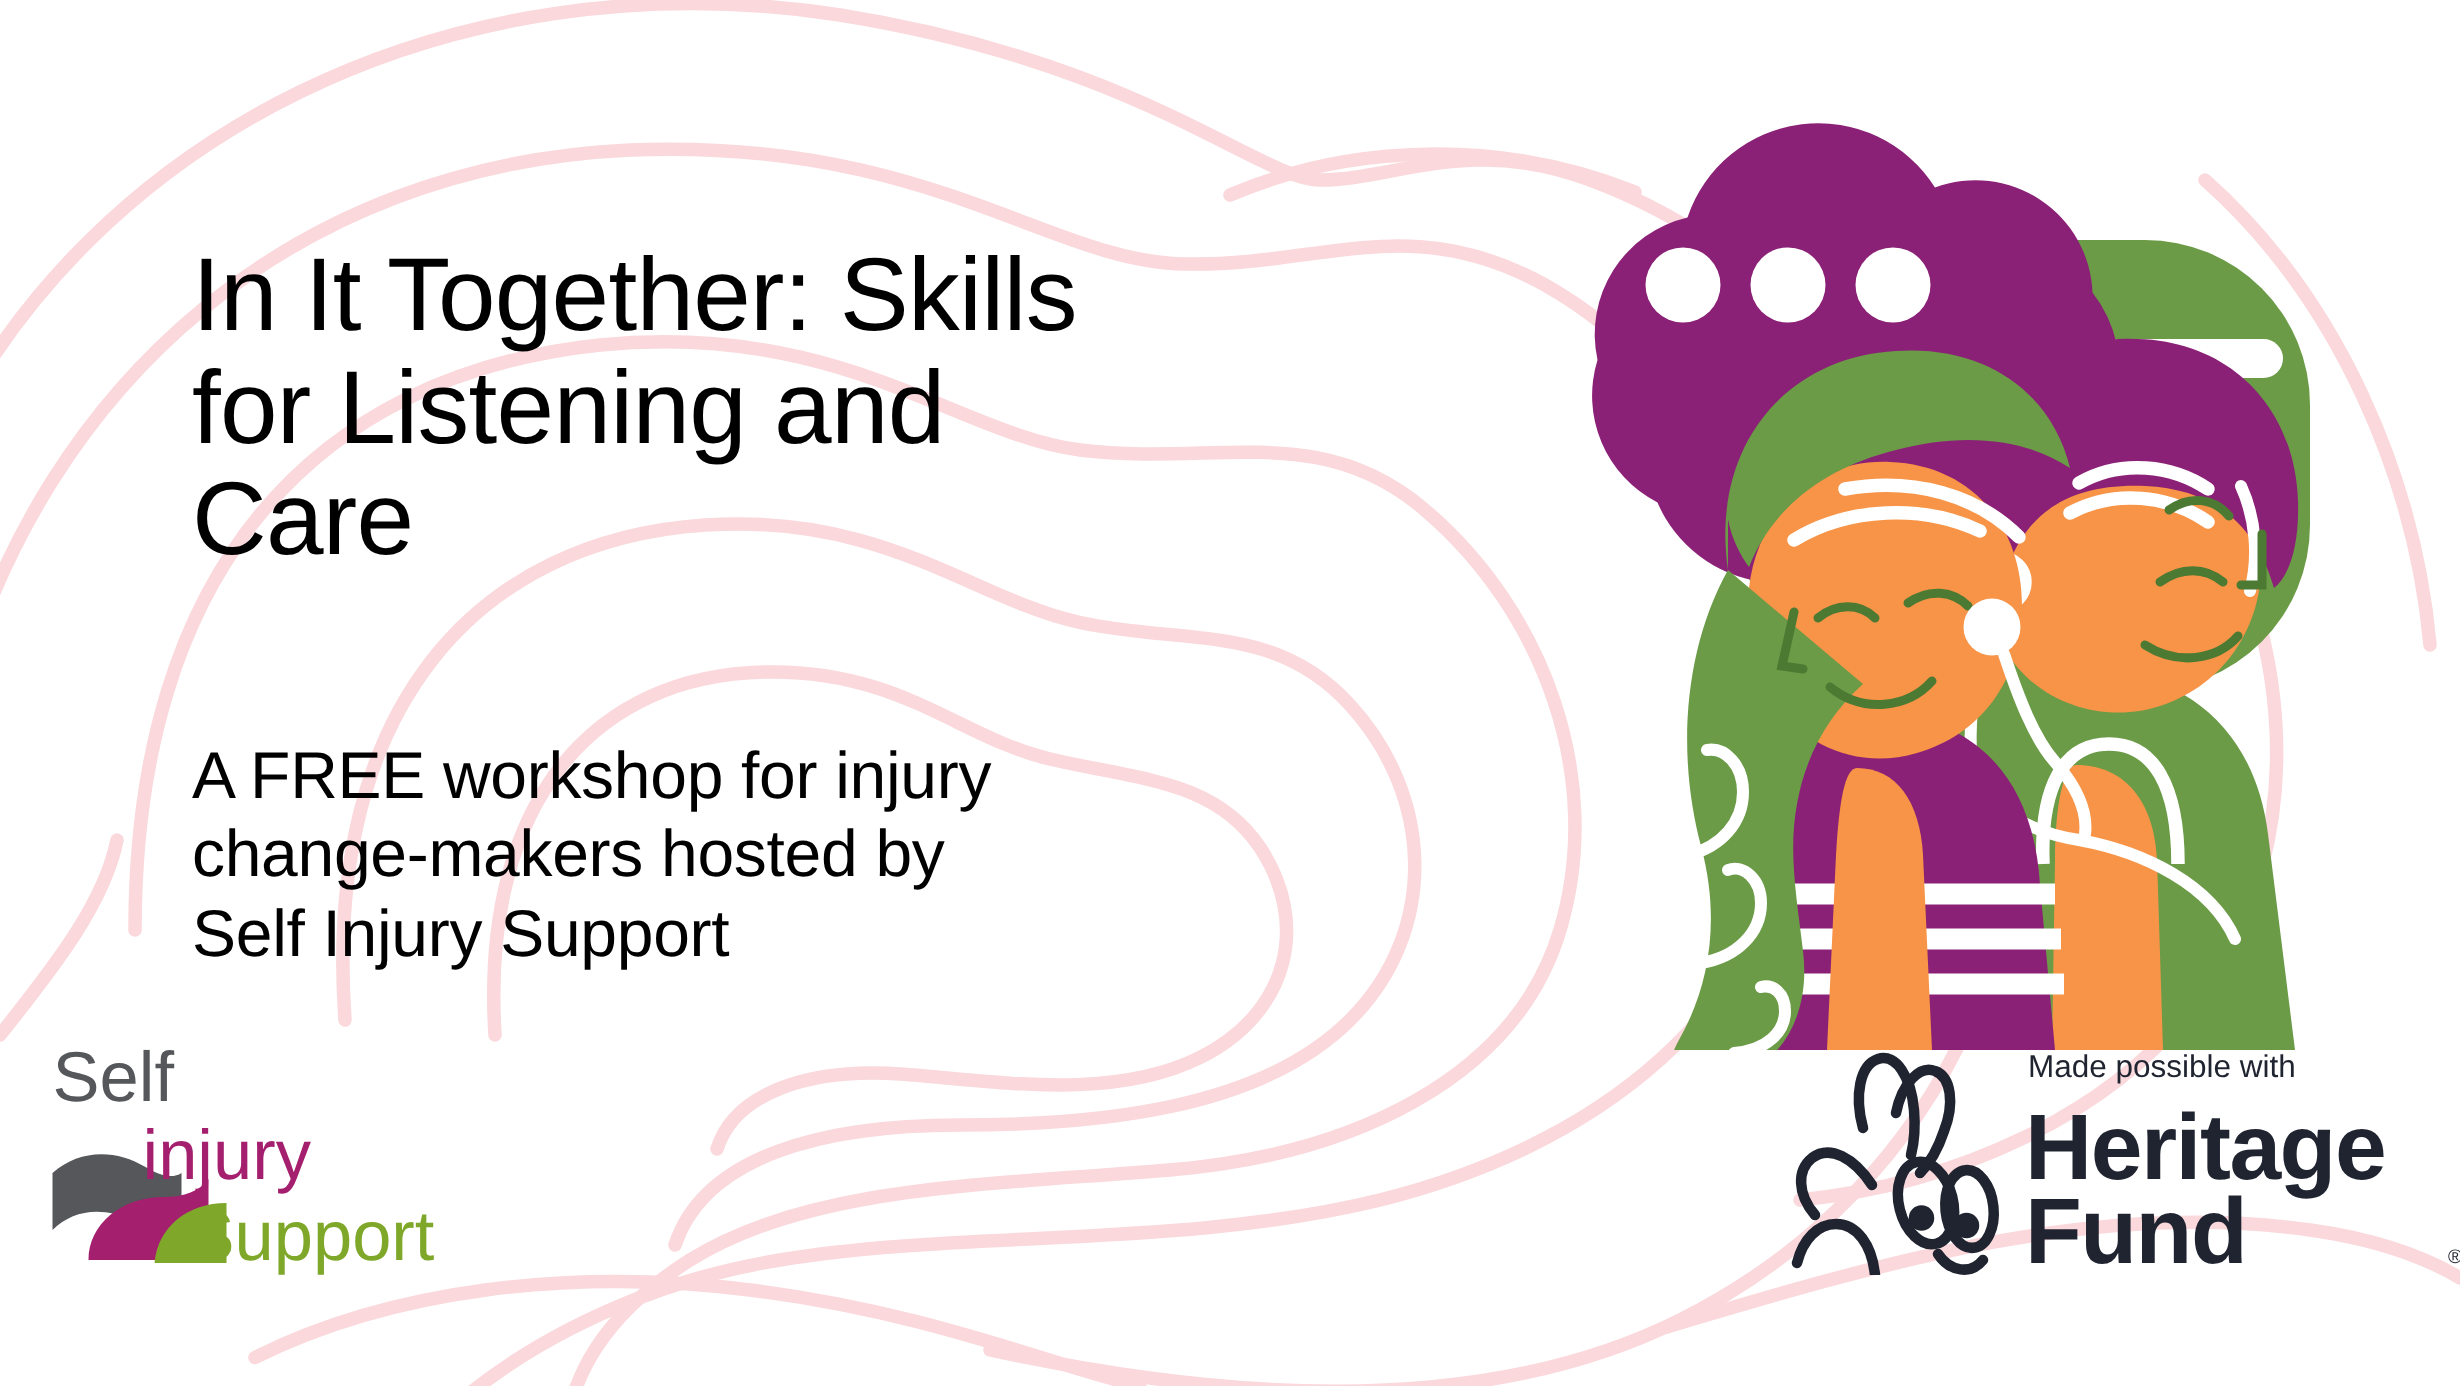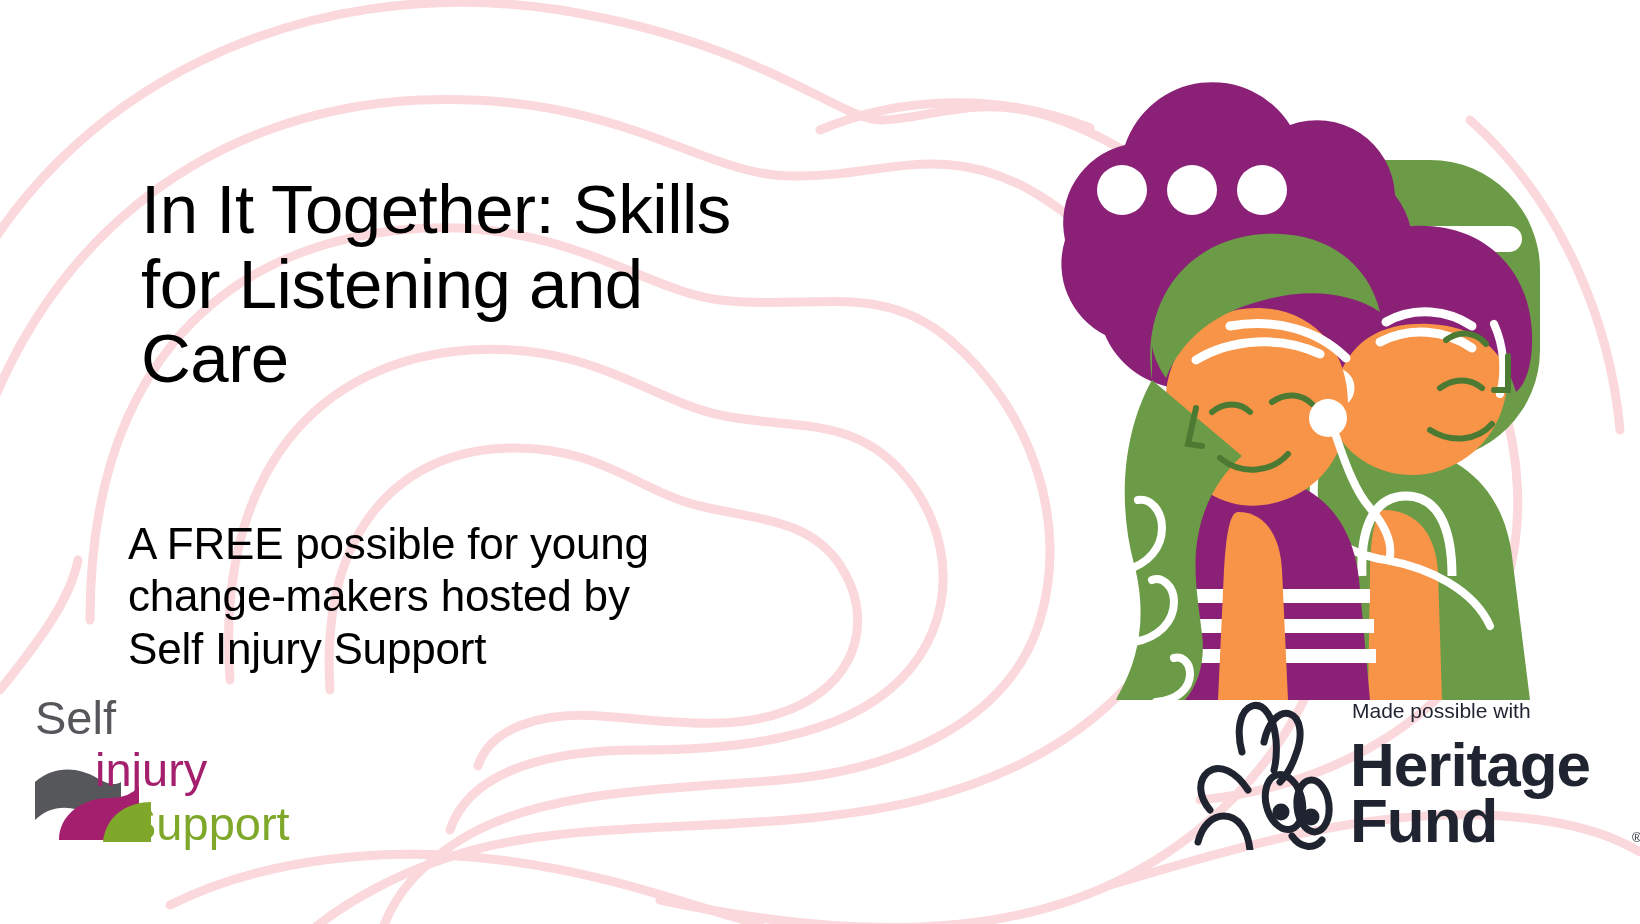--- a/index.html
+++ b/index.html
@@ -35,21 +35,21 @@
     width: 790px;
     z-index: 3;
   }
   #title {
     font-family: "Liberation Sans", sans-serif;
     font-size: 69px;
     line-height: 1.08;
     font-weight: 500;
     letter-spacing: -0.5px;
     color: #000000;
-    margin: 13px;
+    margin: 0;
     white-space: pre-line;
   }
   #subtitle {
     font-family: "Liberation Sans", sans-serif;
     font-size: 44px;
     line-height: 1.2;
     font-weight: 500;
     letter-spacing: -0.2px;
     color: #000000;
     margin: 0;
@@ -112,21 +112,21 @@
       <path d="M 1110 885 C 1260 840, 1400 800, 1540 820 C 1590 827, 1620 840, 1640 852"></path>
       <path d="M 170 905 C 260 860, 380 845, 500 860 C 620 875, 700 910, 760 924"></path>
       <path d="M 0 690 C 40 640, 70 600, 78 560"></path>
     </g>
   </svg>
 
   <div id="text-block">
     <h1 id="title">In It Together: Skills
 for Listening and
 Care</h1>
-    <p id="subtitle">A FREE possible for young
+    <p id="subtitle">A FREE workshop for injury
 change-makers hosted by
 Self Injury Support</p>
   </div>
 
   <svg id="illustration" viewBox="0 0 600 660" aria-hidden="true">
 
     <g>
       <path d="M310 120 h160 a110 110 0 0 1 110 110 v80 a110 110 0 0 1 -110 110 h-160 a110 110 0 0 1 -110 -110 v-80 a110 110 0 0 1 110 -110 z" fill="#6b9b46"></path>
       <rect x="330" y="186" width="232" height="26" rx="13" fill="#ffffff"></rect>
       <rect x="330" y="240" width="232" height="26" rx="13" fill="#ffffff"></rect>

